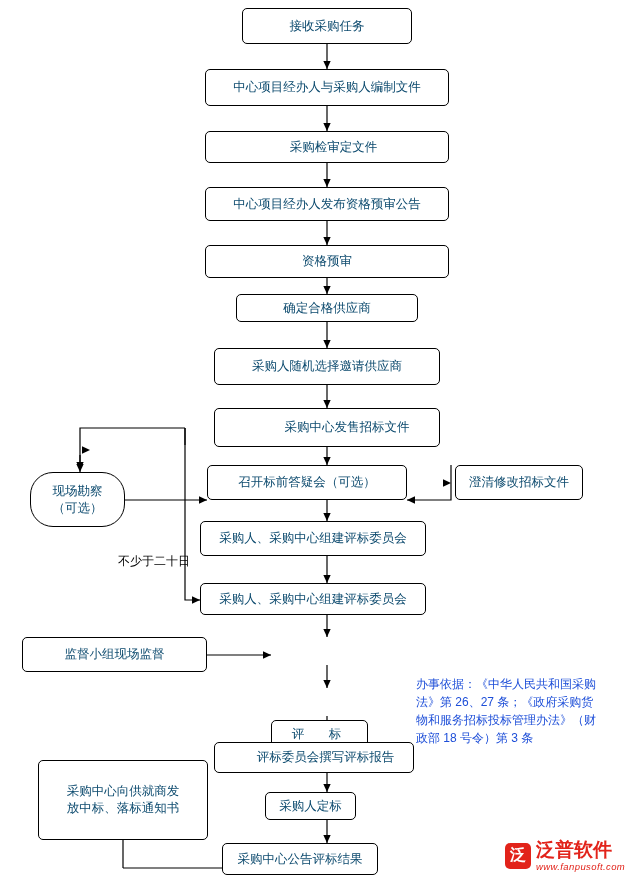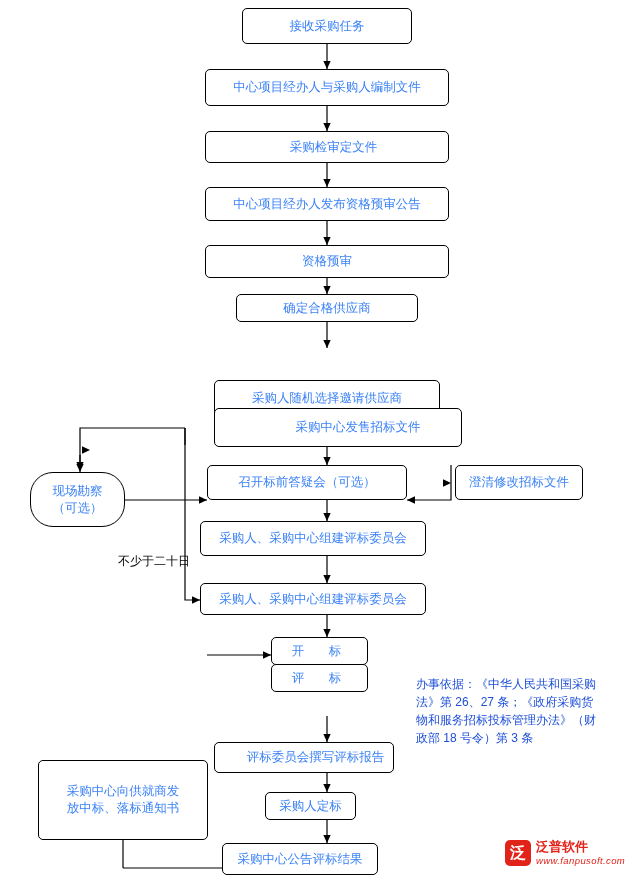--- a/index.html
+++ b/index.html
@@ -17,21 +17,21 @@
     position: relative;
     width: 633px;
     height: 894px;
   }
   .node {
     position: absolute;
     box-sizing: border-box;
     border: 1px solid #000000;
     border-radius: 5px;
     background: #ffffff;
-    color: #3b82f6;
+    color: #0c4a6e;
     display: flex;
     align-items: center;
     justify-content: center;
     text-align: center;
     font-size: 12.5px;
     line-height: 1.35;
     padding: 2px 4px;
     white-space: pre-line;
   }
   .note {
@@ -68,21 +68,21 @@
     border-radius: 5px;
     background: #e2231a;
     color: #ffffff;
     font-size: 16px;
     font-weight: bold;
     display: flex;
     align-items: center;
     justify-content: center;
   }
   .logo-text {
-    font-size: 13px;
+    font-size: 19px;
     font-weight: bold;
     color: #e2231a;
     line-height: 1.1;
   }
   .logo-sub {
     font-size: 9.5px;
     color: #e2231a;
     letter-spacing: .4px;
     font-style: italic;
   }
@@ -148,41 +148,41 @@
   <div class="node" style="left:205px;top:69px;width:244px;height:37px;"><span>中心项目经办人与采购人编制文件</span></div>
 
   <div class="node" style="left:205px;top:131px;width:244px;height:32px;padding-left:17px;"><span>采购检审定文件</span></div>
 
   <div class="node" style="left:205px;top:187px;width:244px;height:34px;"><span>中心项目经办人发布资格预审公告</span></div>
 
   <div class="node" style="left:205px;top:245px;width:244px;height:33px;"><span>资格预审</span></div>
 
   <div class="node" style="left:236px;top:294px;width:182px;height:28px;"><span>确定合格供应商</span></div>
 
-  <div class="node" style="left:214px;top:348px;width:226px;height:37px;margin-top:32px;"><span>采购人随机选择邀请供应商</span></div>
-
-  <div class="node" style="left:214px;top:408px;width:248px;height:39px;padding-left:44px;"><span>采购中心发售招标文件</span></div>
+  <div class="node" style="left:214px;top:348px;width:226px;height:37px;"><span>采购人随机选择邀请供应商</span></div>
+
+  <div class="node" style="left:214px;top:408px;width:226px;height:39px;padding-left:44px;"><span>采购中心发售招标文件</span></div>
 
   <div class="node" style="left:30px;top:472px;width:95px;height:55px;border-radius:23px;"><span>现场勘察
 （可选）</span></div>
 
   <div class="node" style="left:207px;top:465px;width:200px;height:35px;"><span>召开标前答疑会（可选）</span></div>
 
   <div class="node" style="left:455px;top:465px;width:128px;height:35px;"><span>澄清修改招标文件</span></div>
 
   <div class="node" style="left:200px;top:521px;width:226px;height:35px;"><span>采购人、采购中心组建评标委员会</span></div>
 
   <div class="node" style="left:200px;top:583px;width:226px;height:32px;"><span>采购人、采购中心组建评标委员会</span></div>
 
-
-  <div class="node" style="left:271px;top:637px;width:97px;height:28px;"><span class="spaced">开　标</span></div>
-
-  <div class="node" style="left:271px;top:664px;width:97px;height:28px;"><span class="spaced">评　标</span></div>
-
-  <div class="node" style="left:214px;top:742px;width:180px;height:31px;padding-left:27px;"><span>评标委员会撰写评标报告</span></div>
+  <div class="node" style="left:22px;top:637px;width:185px;height:35px;"><span>监督小组现场监督</span></div>
+
+
+  <div class="node" style="left:271px;top:720px;width:97px;height:28px;"><span class="spaced">评　标</span></div>
+
+  <div class="node" style="left:214px;top:742px;width:200px;height:31px;padding-left:27px;"><span>评标委员会撰写评标报告</span></div>
 
   <div class="node" style="left:265px;top:792px;width:91px;height:28px;"><span>采购人定标</span></div>
 
   <div class="node" style="left:38px;top:760px;width:170px;height:80px;"><span>采购中心向供就商发
 放中标、落标通知书</span></div>
 
   <div class="node" style="left:222px;top:843px;width:156px;height:32px;"><span>采购中心公告评标结果</span></div>
 
   <div class="label" style="left:118px;top:553px;">不少于二十日</div>
 

